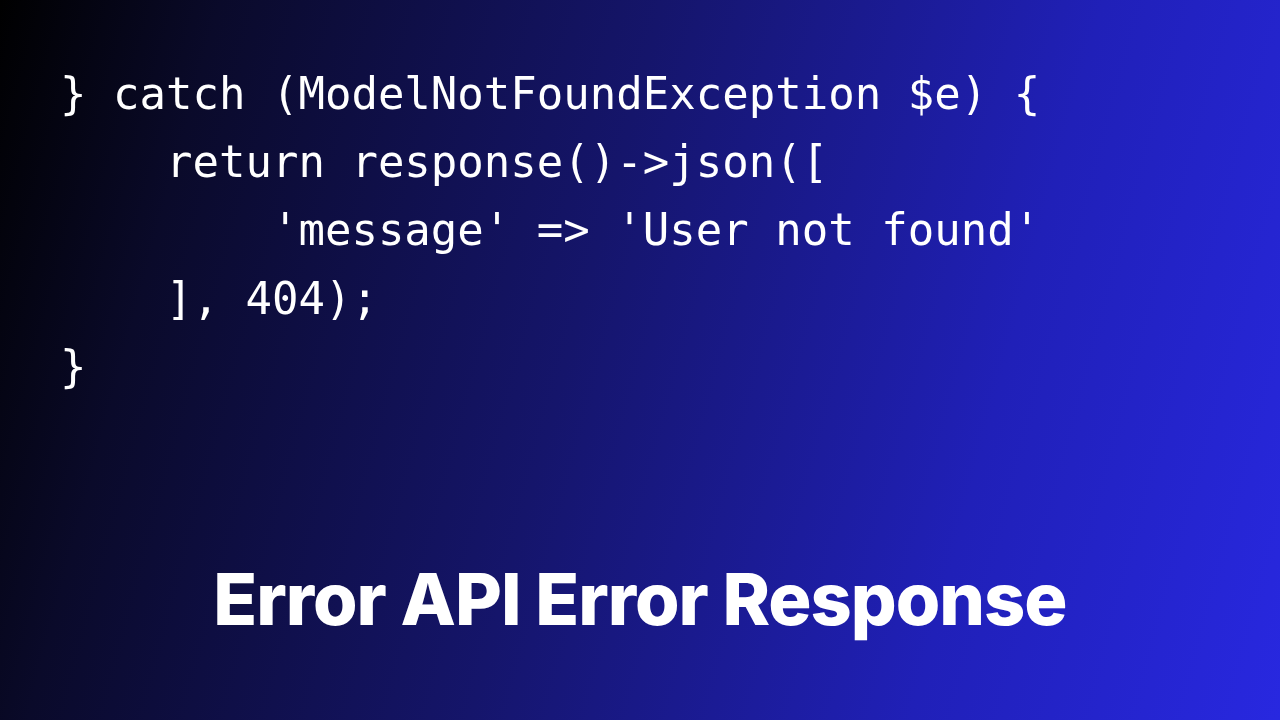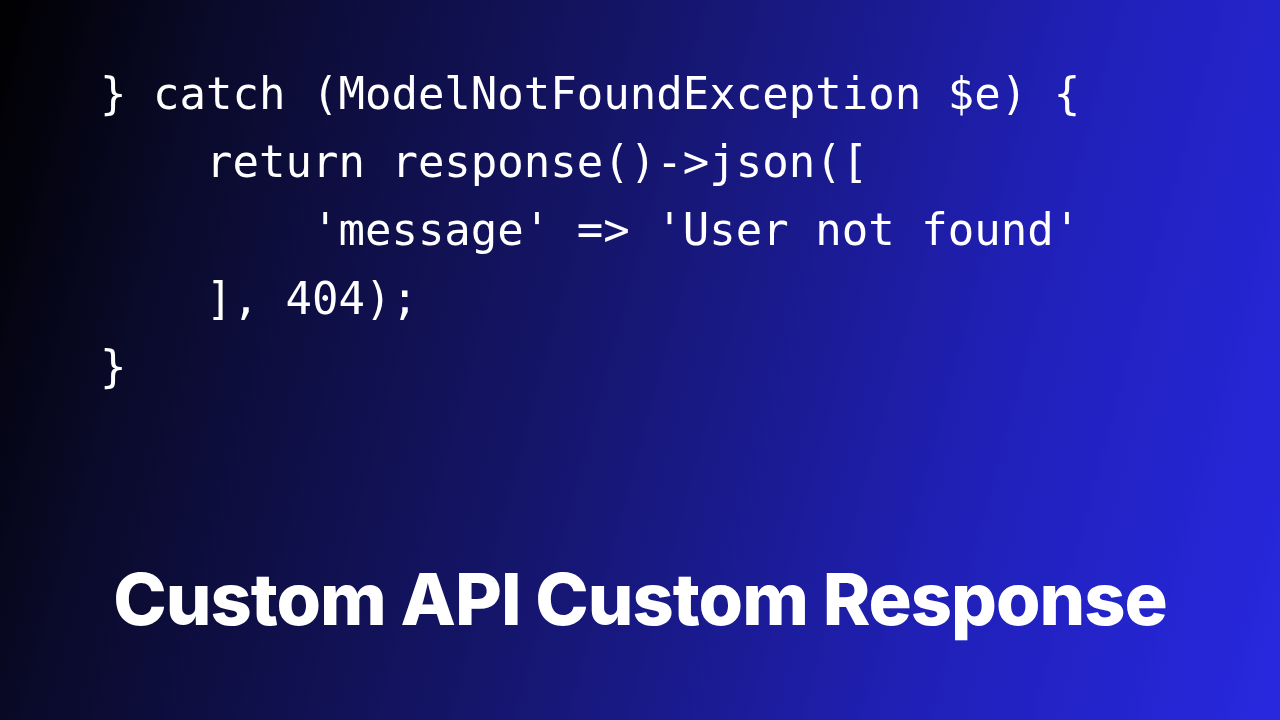--- a/index.html
+++ b/index.html
@@ -13,21 +13,20 @@
       position: absolute;
       top: 60px;
       left: 60px;
       font-family: "DejaVu Sans Mono", "Menlo", "Consolas", monospace;
       font-size: 44px;
       line-height: 1.55;
       color: #ffffff;
       white-space: pre;
       font-weight: 400;
       letter-spacing: 0px;
-      margin-left: 40px;
     }
     .title {
       position: absolute;
       left: 0;
       right: 0;
       top: 555px;
       text-align: center;
       color: #ffffff;
       font-size: 72px;
       font-weight: 800;
@@ -37,13 +36,13 @@
   </style>
 </head>
 <body>
 
 <div class="code-block"><span>} catch (ModelNotFoundException $e) {</span>
 <span>    return response()-&gt;json([</span>
 <span>        'message' =&gt; 'User not found'</span>
 <span>    ], 404);</span>
 <span>}</span></div>
 
-<div class="title">Custom API Custom Response</div>
+<div class="title">Error API Error Response</div>
 
 </body></html>

